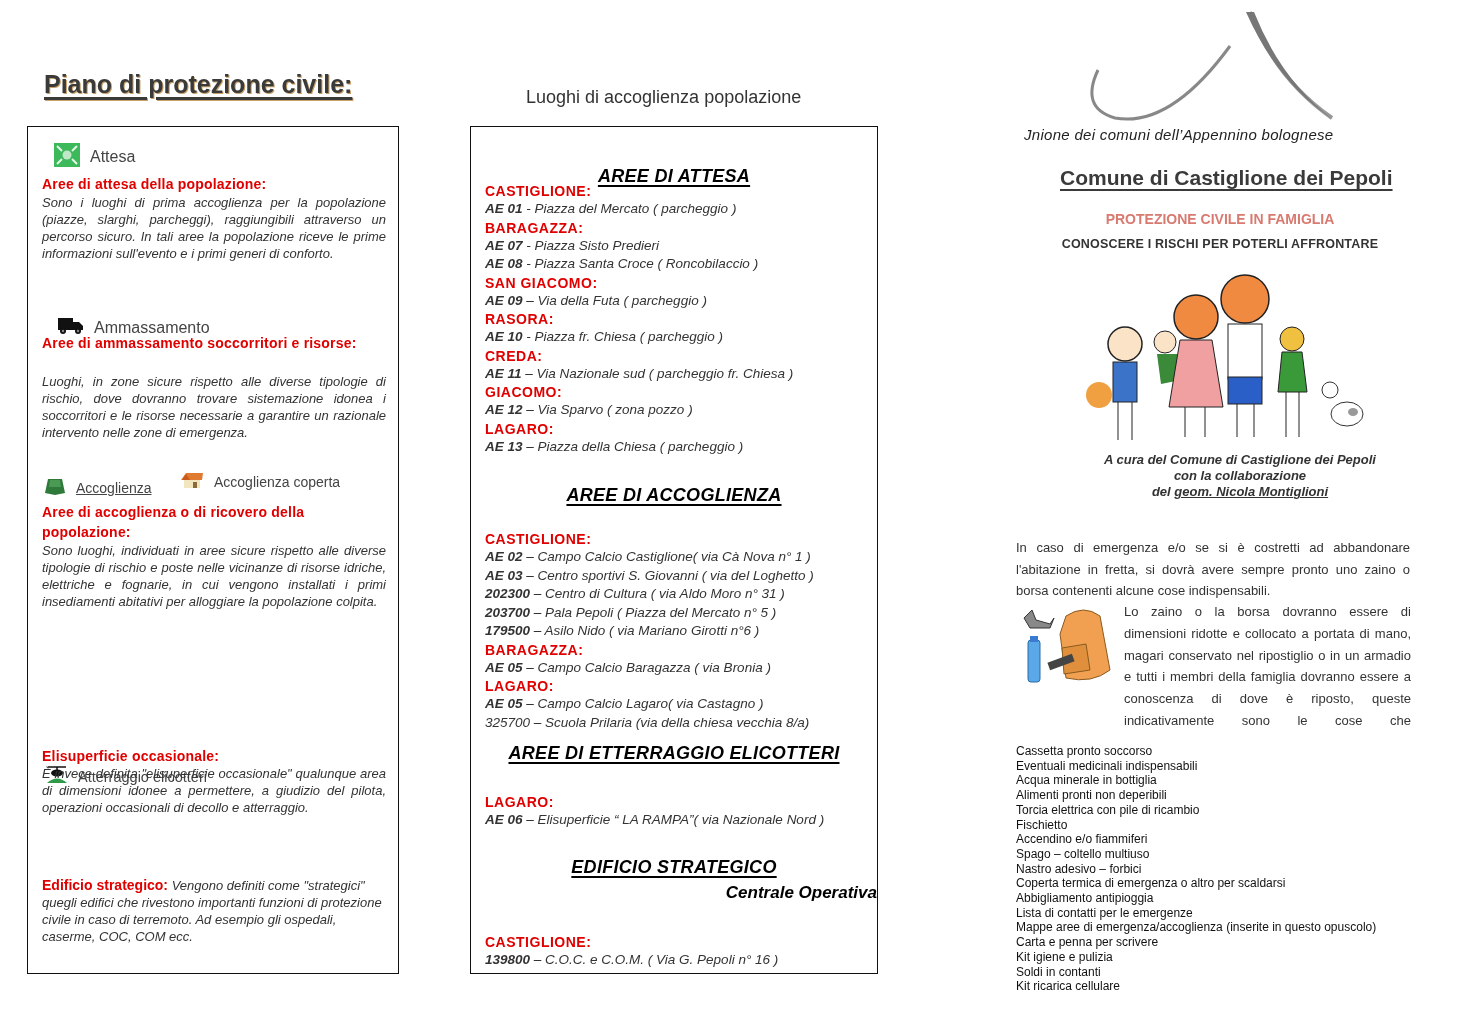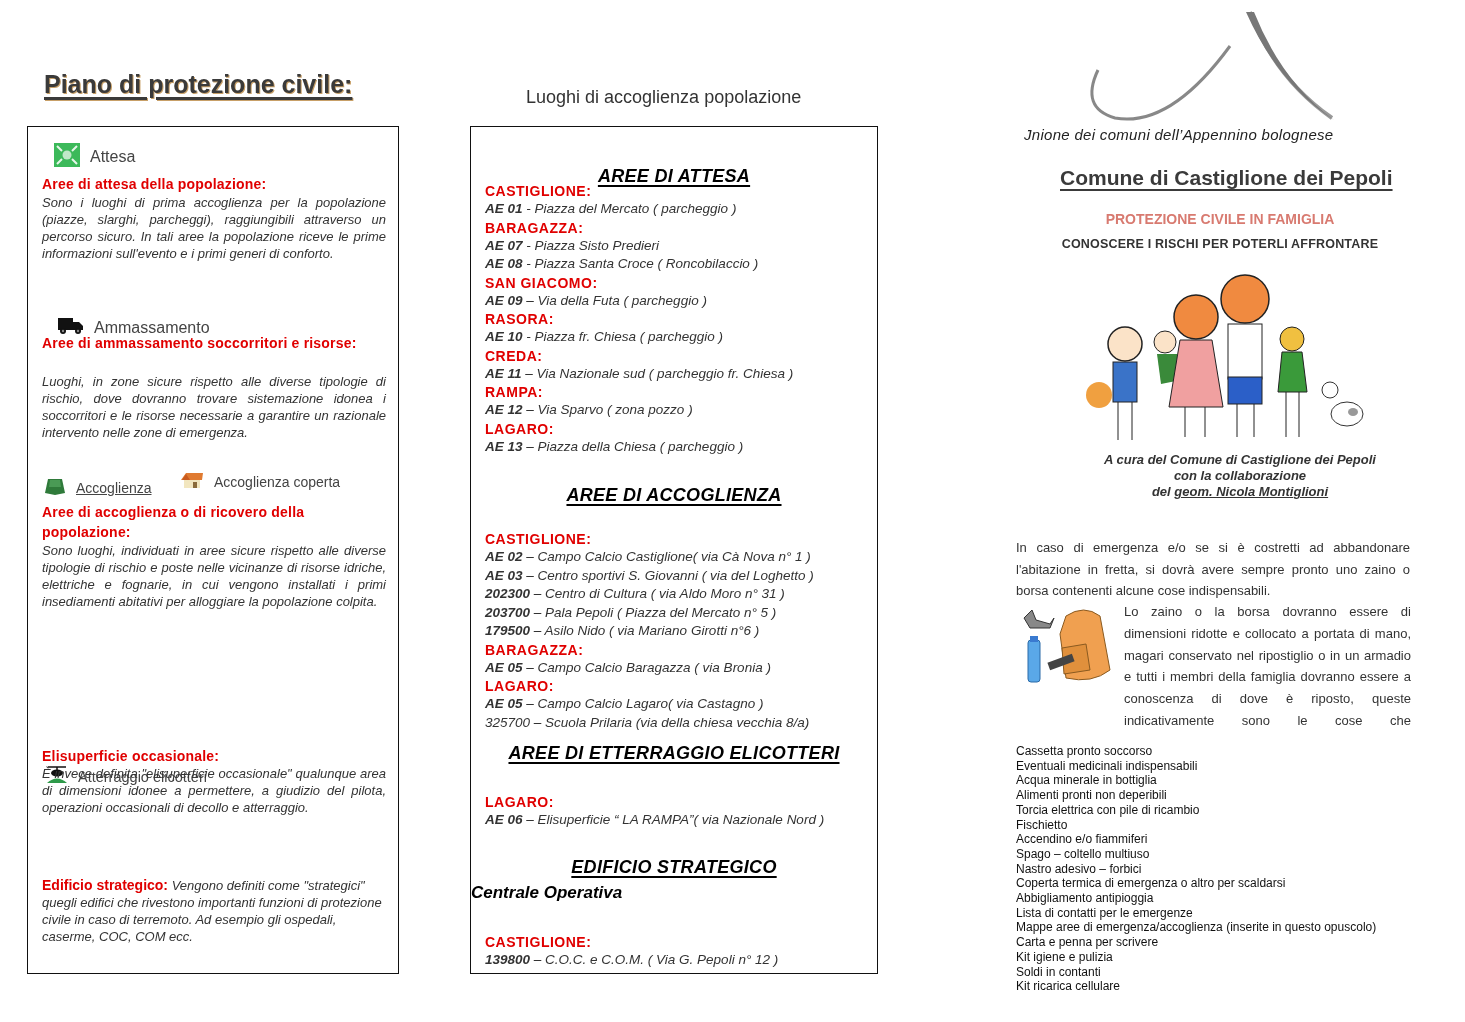--- a/index.html
+++ b/index.html
@@ -28,21 +28,21 @@
     .col2-box {
       position: absolute; left: 470px; top: 126px; width: 408px; height: 848px;
       border: 1.5px solid #111;
     }
     .sec-title {
       position: absolute; left: 0; width: 100%; text-align: center;
       font-size: 18px; font-weight: 900; font-style: italic; color: #000;
       text-decoration: underline; text-decoration-thickness: 2px; text-underline-offset: 3px;
       letter-spacing: 0.3px;
     }
-    .sec-sub { position: absolute; left: 0; width: 100%; text-align: left; font-size: 17px; font-weight: 900; font-style: italic; color: #000; }
+    .sec-sub { position: absolute; left: 0; width: 100%; text-align: right; font-size: 17px; font-weight: 900; font-style: italic; color: #000; }
     .loc-block { position: absolute; left: 14px; width: 385px; }
     .town { color: #e00000; font-weight: bold; font-size: 14px; line-height: 18px; letter-spacing: 0.5px; }
     .entry { font-style: italic; font-size: 13.5px; line-height: 18.5px; color: #333; white-space: nowrap; }
     .entry .code { font-weight: bold; }
 
     
     .logo { position: absolute; left: 1020px; top: 8px; width: 390px; height: 140px; }
     .logo-text { position: absolute; left: 1024px; top: 126px; font-size: 15px; font-style: italic; color: #222; letter-spacing: 0.3px; }
     .comune-title {
       position: absolute; left: 1060px; top: 166px;
@@ -147,21 +147,21 @@
       <div class="entry"><span class="code">AE 01</span><span> - Piazza del Mercato ( parcheggio )</span></div>
       <div class="town">BARAGAZZA:</div>
       <div class="entry"><span class="code">AE 07</span><span> - Piazza Sisto Predieri</span></div>
       <div class="entry"><span class="code">AE 08</span><span> - Piazza Santa Croce ( Roncobilaccio )</span></div>
       <div class="town">SAN GIACOMO:</div>
       <div class="entry"><span class="code">AE 09</span><span> – Via della Futa ( parcheggio )</span></div>
       <div class="town">RASORA:</div>
       <div class="entry"><span class="code">AE 10</span><span> - Piazza fr. Chiesa ( parcheggio )</span></div>
       <div class="town">CREDA:</div>
       <div class="entry"><span class="code">AE 11</span><span> – Via Nazionale sud ( parcheggio fr. Chiesa )</span></div>
-      <div class="town">RAMPA:</div>
+      <div class="town">GIACOMO:</div>
       <div class="entry"><span class="code">AE 12</span><span> – Via Sparvo ( zona pozzo )</span></div>
       <div class="town">LAGARO:</div>
       <div class="entry"><span class="code">AE 13</span><span> – Piazza della Chiesa  ( parcheggio )</span></div>
     </div>
 
   <div class="sec-title" style="top:358px;">AREE DI ACCOGLIENZA</div>
   <div class="loc-block" id="grp-accoglienza" style="top:403px;">
       <div class="town">CASTIGLIONE:</div>
       <div class="entry"><span class="code">AE 02</span><span> – Campo Calcio Castiglione( via Cà Nova  n° 1 )</span></div>
       <div class="entry"><span class="code">AE 03</span><span> – Centro sportivi S. Giovanni ( via del Loghetto )</span></div>
@@ -178,21 +178,21 @@
   <div class="sec-title" style="top:616px;">AREE DI ETTERRAGGIO ELICOTTERI</div>
   <div class="loc-block" id="grp-elicotteri" style="top:666px;">
       <div class="town">LAGARO:</div>
       <div class="entry"><span class="code">AE 06</span><span> – Elisuperficie “ LA RAMPA”( via Nazionale Nord )</span></div>
     </div>
 
   <div class="sec-title" style="top:730px;">EDIFICIO STRATEGICO</div>
   <div class="sec-sub" style="top:756px;">Centrale Operativa</div>
   <div class="loc-block" id="grp-edificio" style="top:806px;">
       <div class="town">CASTIGLIONE:</div>
-      <div class="entry"><span class="code">139800</span><span> – C.O.C. e C.O.M. ( Via G. Pepoli n° 12 )</span></div>
+      <div class="entry"><span class="code">139800</span><span> – C.O.C. e C.O.M. ( Via G. Pepoli n° 16 )</span></div>
     </div>
 </div>
 
 <div class="logo">
   <svg width="390" height="140" viewBox="0 0 390 140">
     <path d="M78 62 Q60 100 95 110 Q150 120 210 38" stroke="#888" stroke-width="3" fill="none"></path>
     <path d="M230 4 Q255 70 312 110" stroke="#999" stroke-width="4" fill="none"></path>
     <path d="M226 4 L234 4 Q262 74 314 112 Q258 76 226 4 Z" fill="#777"></path>
   </svg>
 </div>

